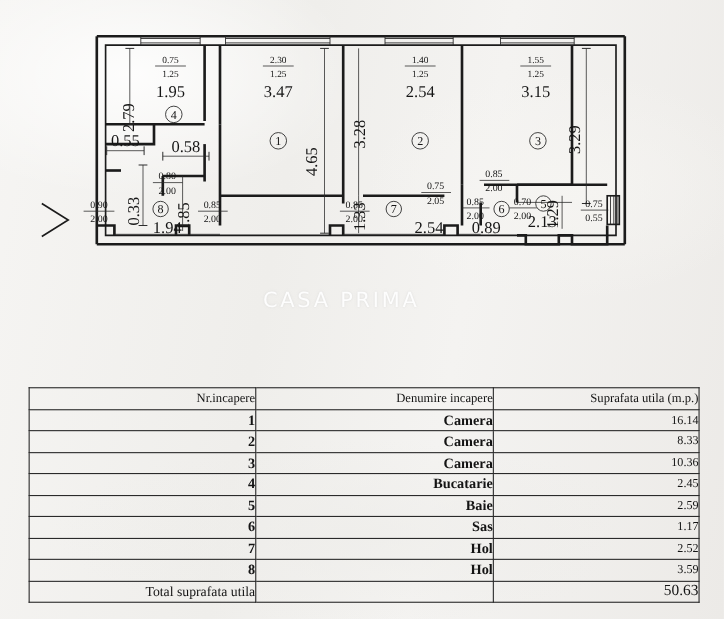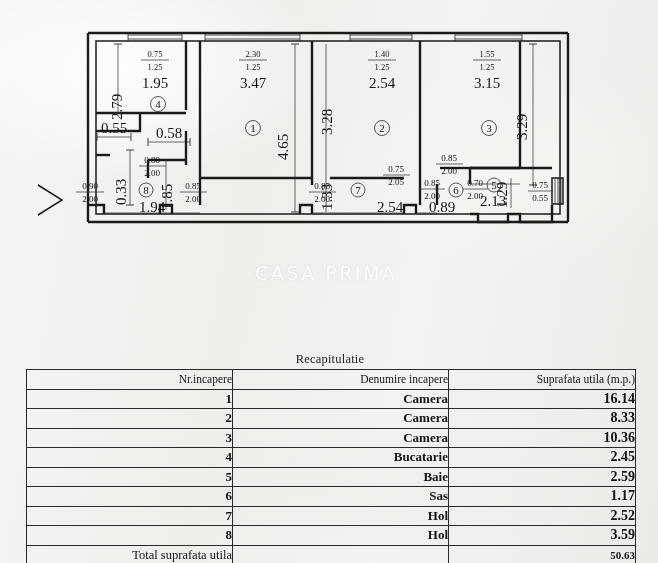--- a/index.html
+++ b/index.html
@@ -17,21 +17,21 @@
     background:
       radial-gradient(ellipse 300px 160px at 18% 12%, rgba(255,255,255,.85), rgba(255,255,255,0) 70%),
       radial-gradient(ellipse 260px 150px at 78% 30%, rgba(246,245,242,.9), rgba(255,255,255,0) 70%),
       radial-gradient(ellipse 400px 120px at 50% 86%, rgba(238,237,234,.75), rgba(255,255,255,0) 70%),
       linear-gradient(100deg,#f6f5f3 0%,#efeeeb 38%,#f4f3f1 62%,#eceae7 100%);
     pointer-events:none;
   }
   #plan-area{position:absolute;left:0;top:0;width:638px;height:345px;}
   #plan-svg{display:block;}
   .wm{
-    position:absolute;left:255px;top:262px;
+    position:absolute;left:239px;top:262px;
     font-family:"DejaVu Sans", sans-serif;
     font-size:19px;letter-spacing:2.5px;
     color:rgba(255,255,255,.92);
     text-shadow:0 0 2px rgba(200,200,200,.55);
     user-select:none;pointer-events:none;
   }
 
   
   #recap-wrap{position:absolute;left:26px;top:352px;width:608px;}
   #recap-title{
@@ -50,23 +50,23 @@
     font-size:12.5px;
     padding:0;
     color:#141414;
   }
   table#recap tr.hdr td{font-size:11.5px;font-weight:400;}
   table#recap td.c1{width:205px;}
   table#recap td.c2{width:215px;margin-left:28px;}
   table#recap td.c3{width:186px;}
   table#recap td.num{font-weight:bold;font-size:13px;}
   table#recap td.nm{font-weight:bold;font-size:13px;}
-  table#recap td.val{font-weight:bold;font-size:14px;margin-top:48px;}
+  table#recap td.val{font-weight:normal;font-size:11px;margin-top:48px;}
   table#recap tr.total td.c1{font-weight:normal;font-size:12.5px;}
-  table#recap tr.total td.c3{font-weight:bold;font-size:11px;}
+  table#recap tr.total td.c3{font-weight:normal;font-size:14px;}
   .blank{}
 </style>
 </head>
 <body>
 
 <div id="paper-texture"></div>
 
 <div id="plan-area">
 <svg id="plan-svg" width="658" height="345" viewBox="0 0 658 345" xmlns="http://www.w3.org/2000/svg">
   <defs>
@@ -365,21 +365,20 @@
     <circle class="thin" cx="146" cy="190" r="7"></circle>
     <text class="mid" x="146" y="194" text-anchor="middle">8</text>
   </g>
 
 </svg>
 </div>
 
 <div class="wm">CASA PRIMA</div>
 
 <div id="recap-wrap">
-  <div id="recap-title">Recapitulatie</div>
   <table id="recap">
     <tbody id="recap-body">
       <tr class="hdr">
         <td class="c1">Nr.incapere</td>
         <td class="c2">Denumire incapere</td>
         <td class="c3">Suprafata utila (m.p.)</td>
       </tr>
     <tr>
           <td class="c1 num">1</td>
           <td class="c2 nm">Camera</td>

